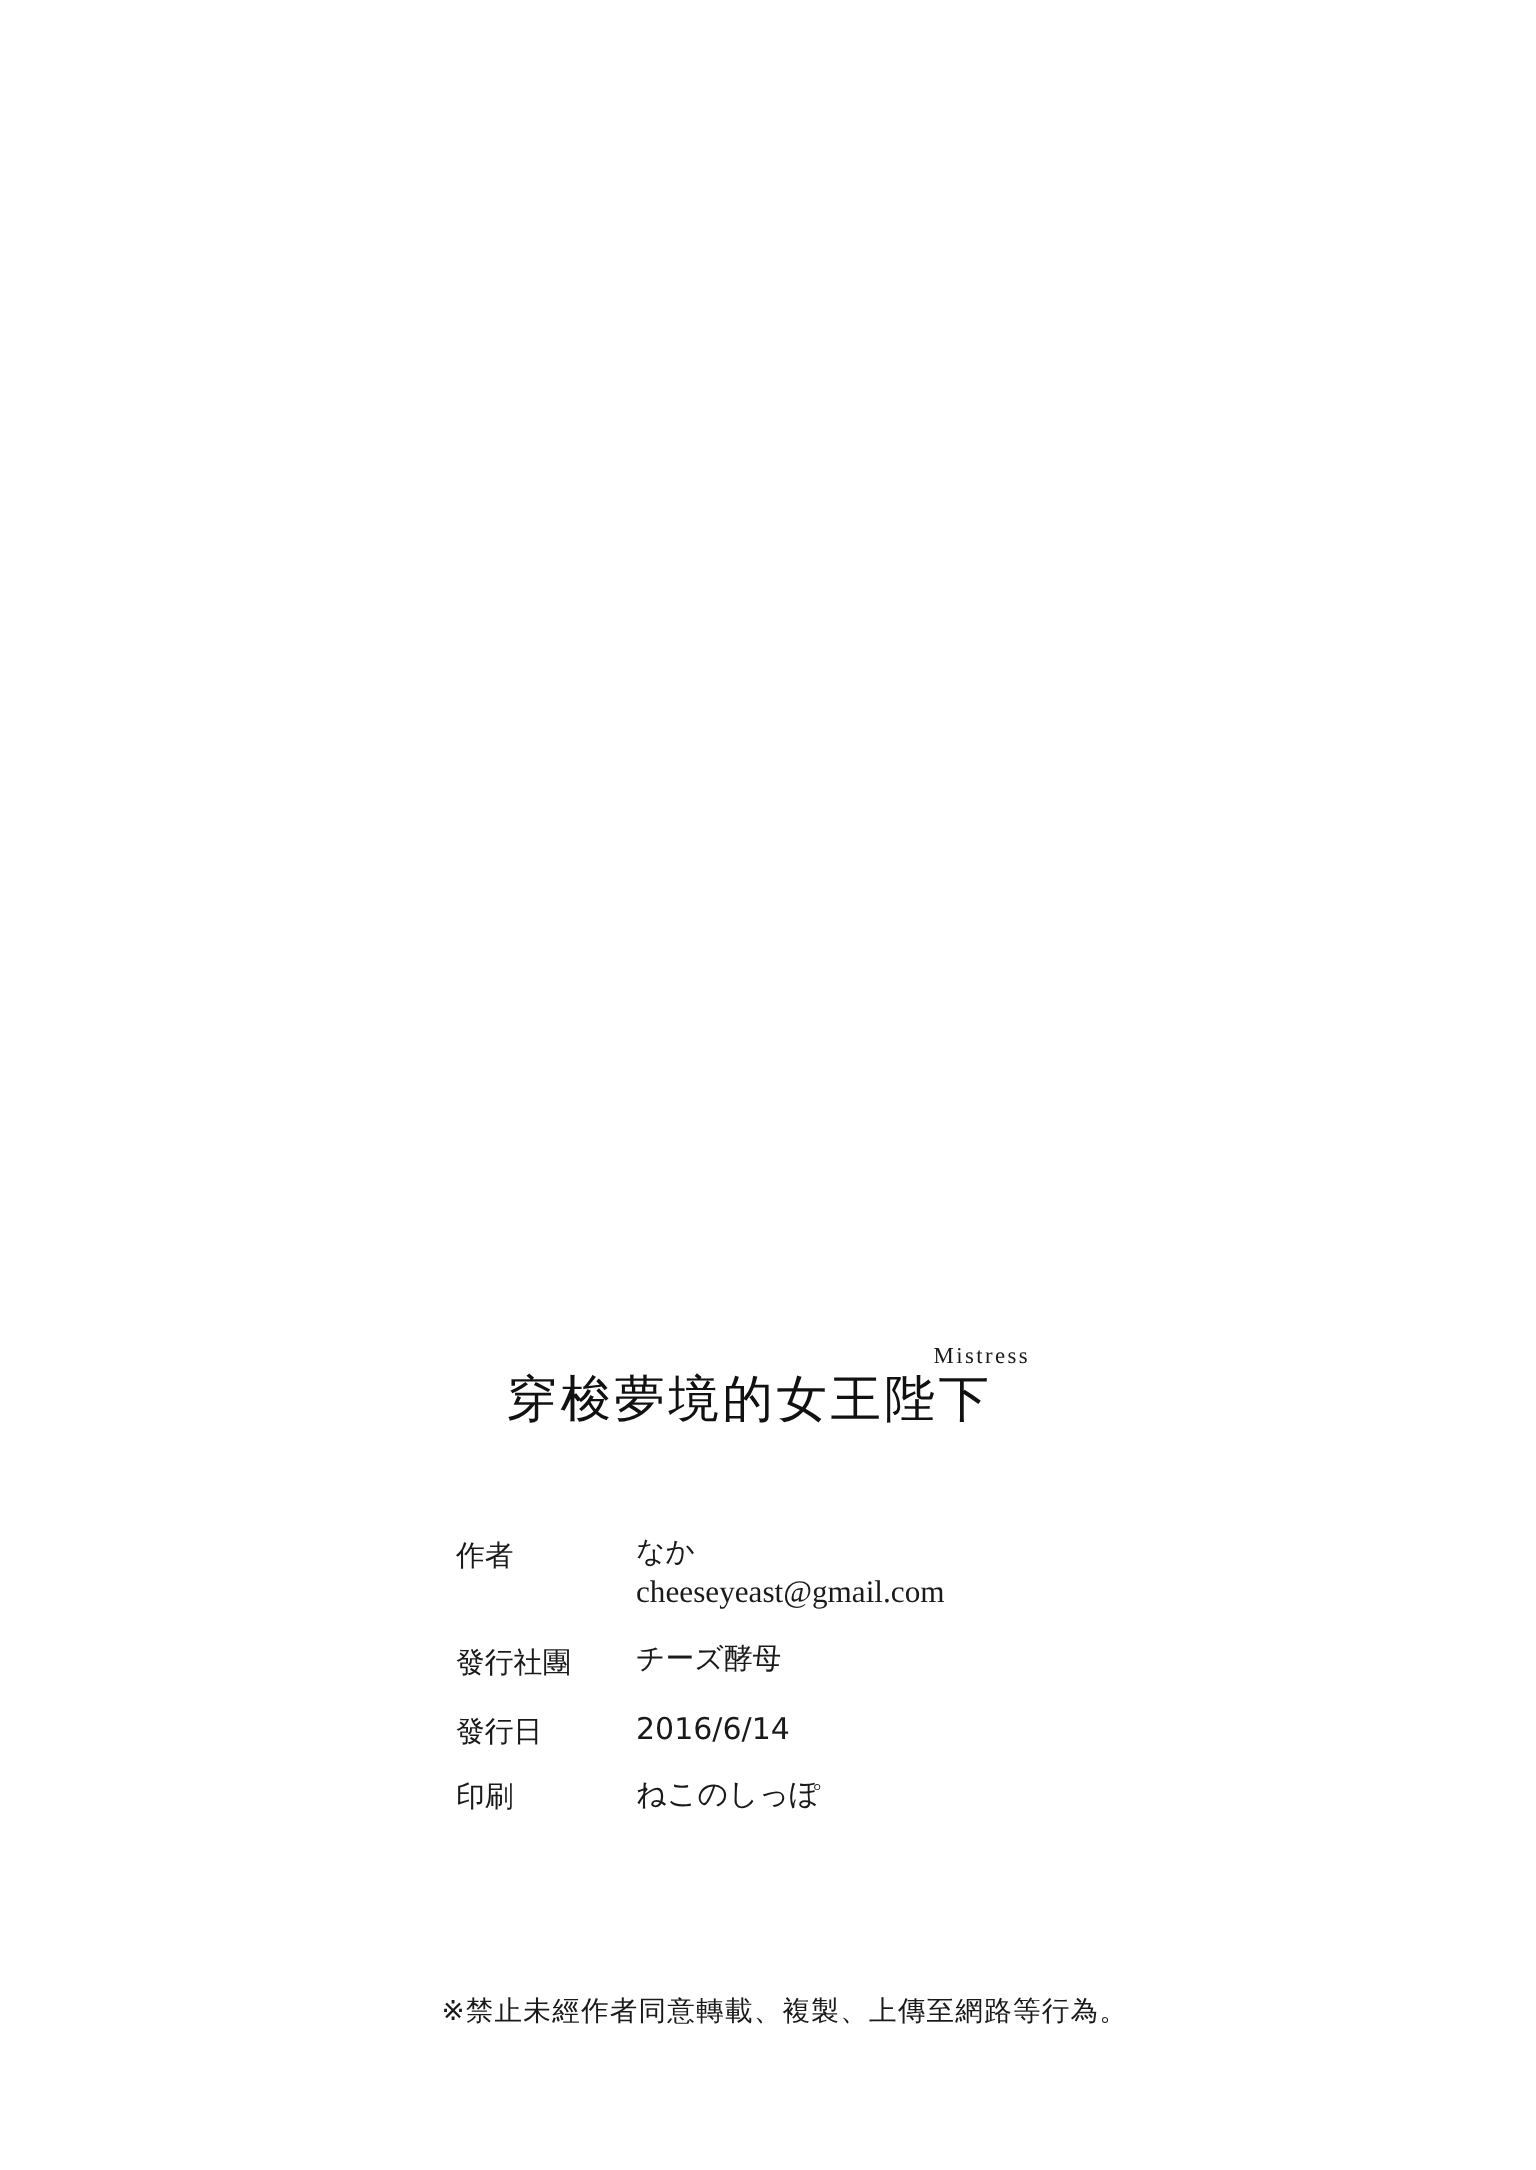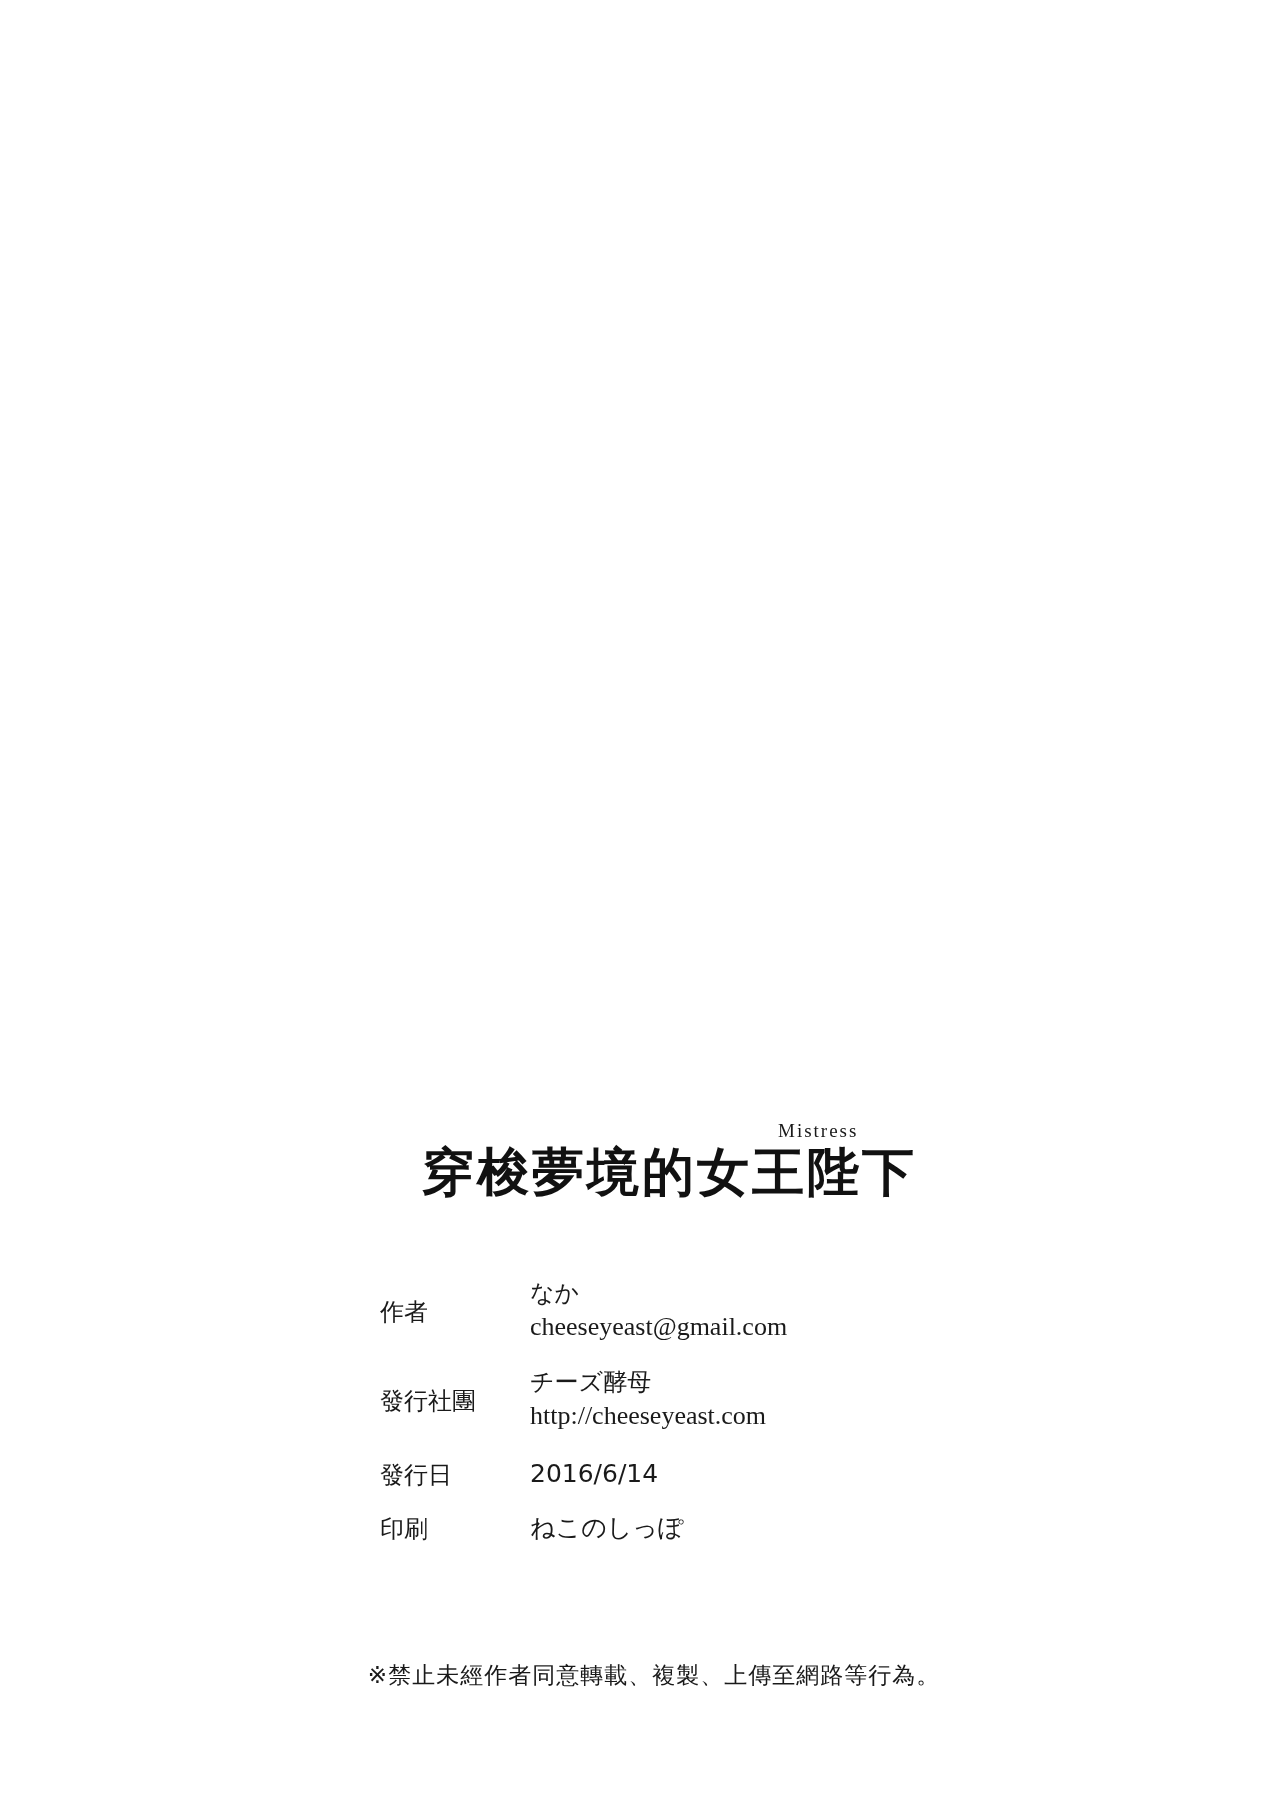--- a/index.html
+++ b/index.html
@@ -47,38 +47,38 @@
     letter-spacing: 2px;
     color: #1a1a1a;
     white-space: nowrap;
   }
 
   .title-main {
     position: absolute;
     left: 0px;
     top: 18px;
     font-family: "DejaVu Sans", sans-serif;
-    font-weight: bold;
-    font-size: 52px;
+    font-weight: normal;
+    font-size: 42px;
     letter-spacing: 3px;
     color: #111111;
     white-space: nowrap;
   }
 
   
   .info {
     position: absolute;
     left: 380px;
     top: 1280px;
     width: 640px;
   }
 
   .row {
     display: flex;
-    align-items: center;
+    align-items: flex-start;
     margin-bottom: 26px;
   }
 
   .row .label {
     width: 150px;
     flex: 0 0 150px;
     font-family: "DejaVu Sans", sans-serif;
     font-size: 24px;
     color: #1a1a1a;
     white-space: nowrap;
@@ -148,21 +148,20 @@
       <div class="value">
         <div class="main">なか</div>
         <div class="sub">cheeseyeast@gmail.com</div>
       </div>
     </div>
 
     <div class="row">
       <div class="label">發行社團</div>
       <div class="value">
         <div class="main">チーズ酵母</div>
-        <div class="sub">http://cheeseyeast.com</div>
       </div>
     </div>
 
     <div class="row tight date">
       <div class="label">發行日</div>
       <div class="value">
         <div class="main">2016/6/14</div>
       </div>
     </div>
 

